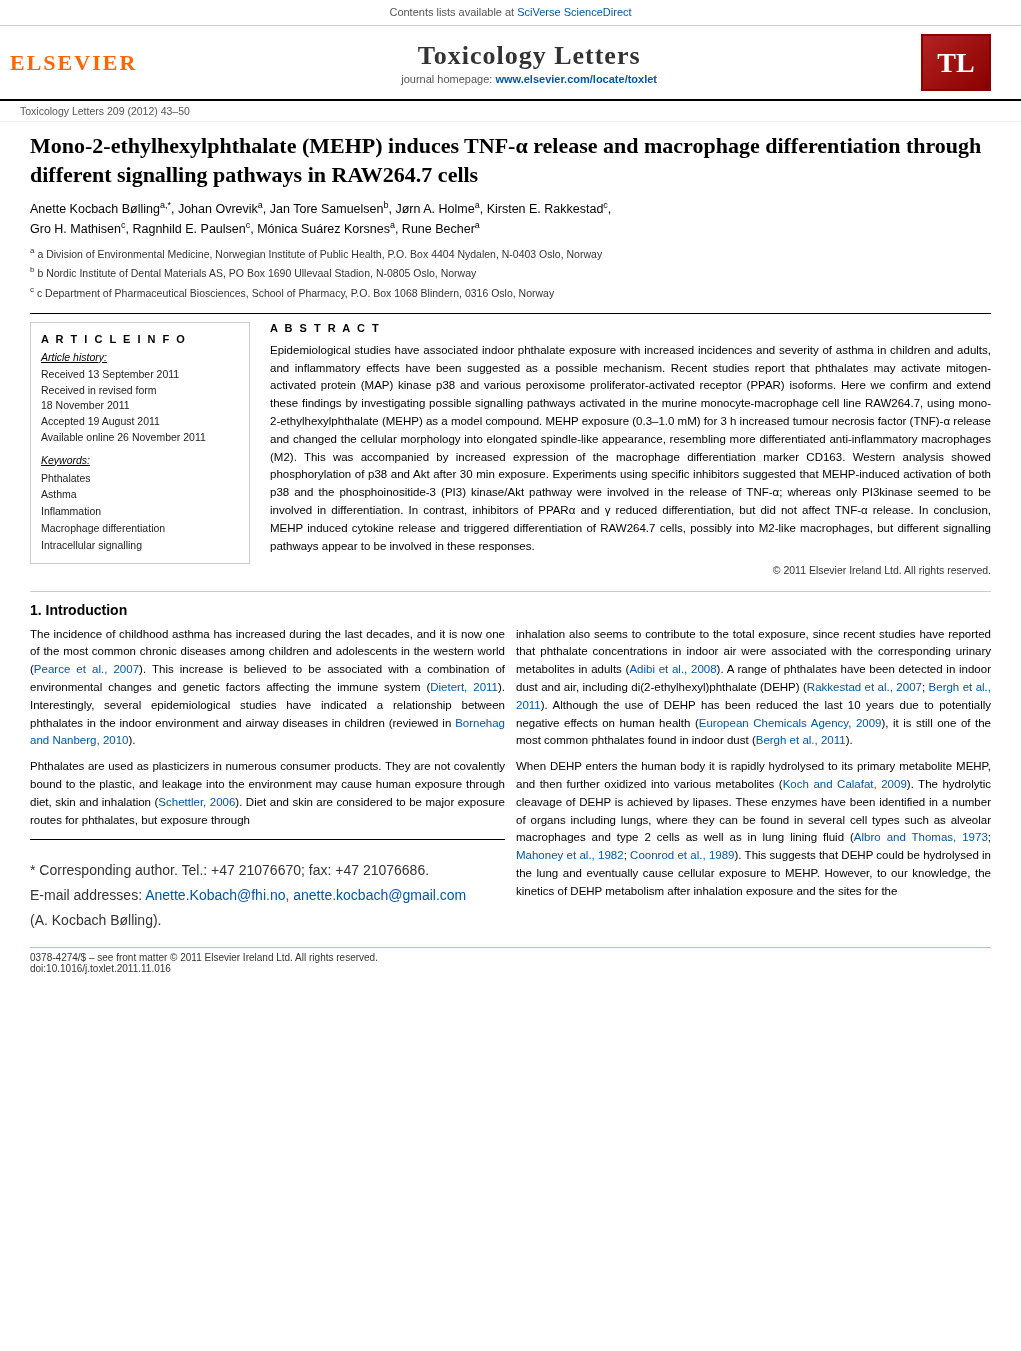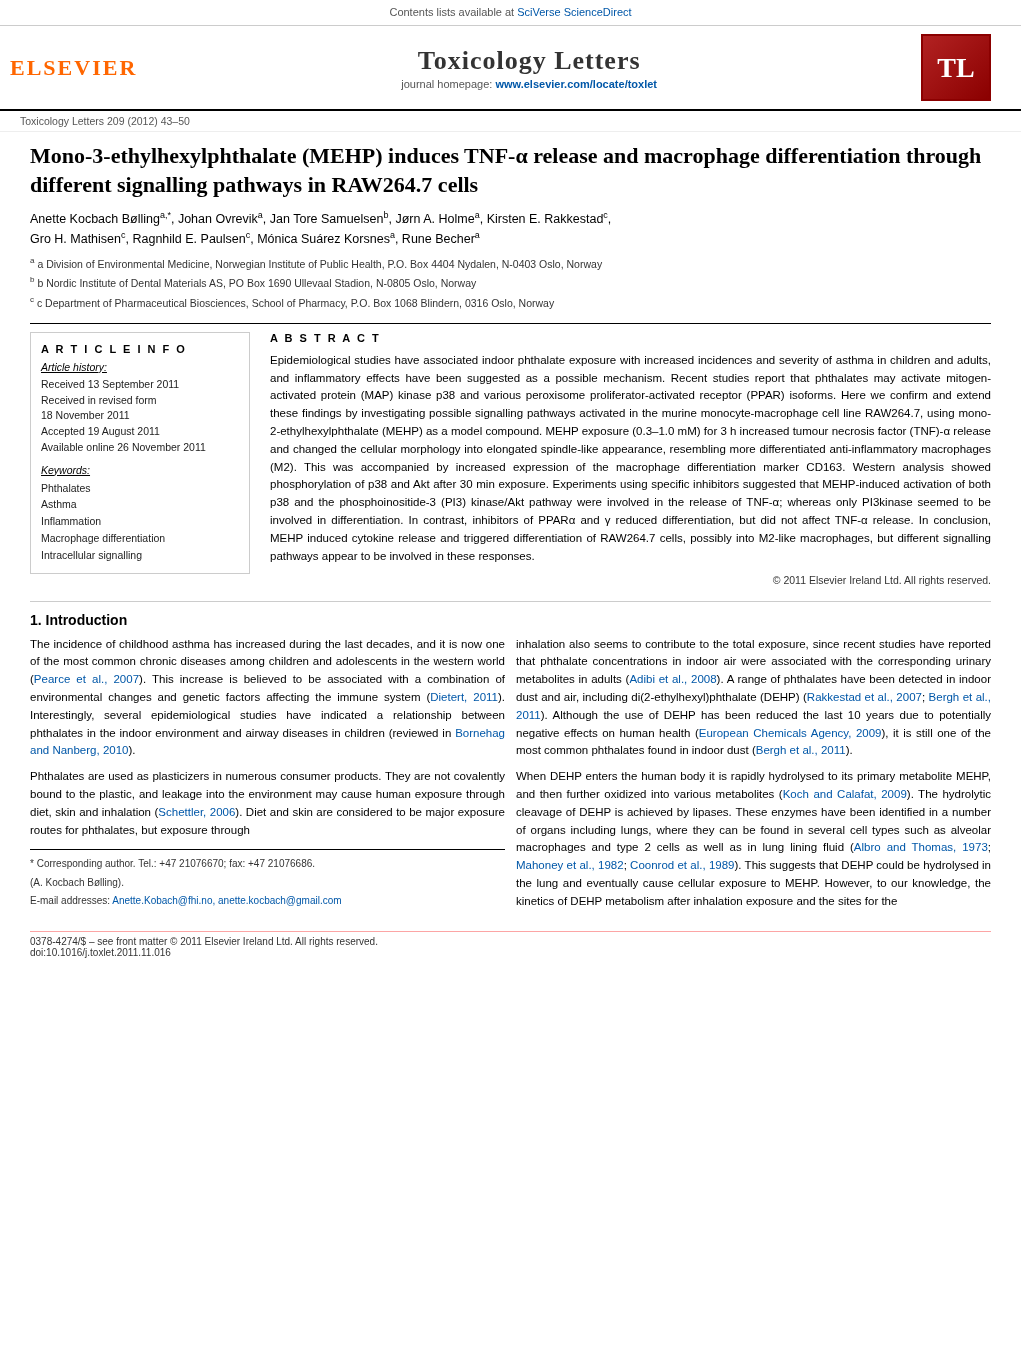--- a/index.html
+++ b/index.html
@@ -59,21 +59,21 @@
       letter-spacing: 1px;
     }
     .journal-title-center .homepage {
       font-size: 11px;
       color: #555;
       margin-top: 2px;
     }
     .journal-title-center .homepage a { color: #0057a8; text-decoration: none; font-weight: bold; }
     .journal-logo-right {
       width: 70px;
-      height: 67px;
+      height: 57px;
       background: linear-gradient(135deg, #b22222 0%, #8b0000 100%);
       display: flex;
       flex-direction: column;
       align-items: center;
       justify-content: center;
       color: #fff;
       font-size: 11px;
       font-weight: bold;
       border: 2px solid #8b0000;
     }
@@ -221,22 +221,22 @@
       text-align: justify;
       color: #000;
     }
     .body-col p {
       margin-bottom: 8px;
     }
     .body-col a { color: #0057a8; text-decoration: none; }
     .footnote-line {
       border-top: 1px solid #000;
       margin-top: 10px;
-      padding-top: 6px;
-      font-size: 10px;
+      padding-top: 20px;
+      font-size: 14px;
       color: #333;
     }
     .footnote-line p { margin-bottom: 3px; }
     .bottom-info {
       font-size: 10px;
       color: #333;
       margin-top: 12px;
       border-top: 1px solid #fca5a5;
       padding-top: 4px;
     }
@@ -266,21 +266,21 @@
       <div class="tl-big">TL</div>
     </div>
   </div>
 
   <div class="citation-line">
     <span>Toxicology Letters 209 (2012) 43–50</span>
   </div>
 
   <div class="main-content">
 
-    <div class="article-title">Mono-3-ethylhexylphthalate (MEHP) induces TNF-α release and macrophage differentiation through different signalling pathways in RAW264.7 cells</div>
+    <div class="article-title">Mono-2-ethylhexylphthalate (MEHP) induces TNF-α release and macrophage differentiation through different signalling pathways in RAW264.7 cells</div>
 
     <div class="authors">
       <span>Anette Kocbach Bølling<sup>a,*</sup>, Johan Ovrevik<sup>a</sup>, Jan Tore Samuelsen<sup>b</sup>, Jørn A. Holme<sup>a</sup>, Kirsten E. Rakkestad<sup>c</sup>,</span><br>
       <span>Gro H. Mathisen<sup>c</sup>, Ragnhild E. Paulsen<sup>c</sup>, Mónica Suárez Korsnes<sup>a</sup>, Rune Becher<sup>a</sup></span>
     </div>
 
     <div class="affiliations">
       <p><sup>a</sup> <span>a Division of Environmental Medicine, Norwegian Institute of Public Health, P.O. Box 4404 Nydalen, N-0403 Oslo, Norway</span></p>
       <p><sup>b</sup> <span>b Nordic Institute of Dental Materials AS, PO Box 1690 Ullevaal Stadion, N-0805 Oslo, Norway</span></p>
       <p><sup>c</sup> <span>c Department of Pharmaceutical Biosciences, School of Pharmacy, P.O. Box 1068 Blindern, 0316 Oslo, Norway</span></p>
@@ -318,25 +318,25 @@
     </div>
 
     <div class="intro-section">
       <div class="section-number">1.  Introduction</div>
       <div class="two-col-body">
         <div class="body-col">
           <p>The incidence of childhood asthma has increased during the last decades, and it is now one of the most common chronic diseases among children and adolescents in the western world (<a href="#">Pearce et al., 2007</a>). This increase is believed to be associated with a combination of environmental changes and genetic factors affecting the immune system (<a href="#">Dietert, 2011</a>). Interestingly, several epidemiological studies have indicated a relationship between phthalates in the indoor environment and airway diseases in children (reviewed in <a href="#">Bornehag and Nanberg, 2010</a>).</p>
           <p>Phthalates are used as plasticizers in numerous consumer products. They are not covalently bound to the plastic, and leakage into the environment may cause human exposure through diet, skin and inhalation (<a href="#">Schettler, 2006</a>). Diet and skin are considered to be major exposure routes for phthalates, but exposure through</p>
           <div class="footnote-line">
             <p>* Corresponding author. Tel.: +47 21076670; fax: +47 21076686.</p>
-            <p>(A. Kocbach Bølling).</p>
             <p>
               <span>E-mail addresses:</span>
               <a href="#">Anette.Kobach@fhi.no, anette.kocbach@gmail.com</a>
             </p>
+            <p>(A. Kocbach Bølling).</p>
           </div>
         </div>
         <div class="body-col">
           <p>inhalation also seems to contribute to the total exposure, since recent studies have reported that phthalate concentrations in indoor air were associated with the corresponding urinary metabolites in adults (<a href="#">Adibi et al., 2008</a>). A range of phthalates have been detected in indoor dust and air, including di(2-ethylhexyl)phthalate (DEHP) (<a href="#">Rakkestad et al., 2007</a>; <a href="#">Bergh et al., 2011</a>). Although the use of DEHP has been reduced the last 10 years due to potentially negative effects on human health (<a href="#">European Chemicals Agency, 2009</a>), it is still one of the most common phthalates found in indoor dust (<a href="#">Bergh et al., 2011</a>).</p>
           <p>When DEHP enters the human body it is rapidly hydrolysed to its primary metabolite MEHP, and then further oxidized into various metabolites (<a href="#">Koch and Calafat, 2009</a>). The hydrolytic cleavage of DEHP is achieved by lipases. These enzymes have been identified in a number of organs including lungs, where they can be found in several cell types such as alveolar macrophages and type 2 cells as well as in lung lining fluid (<a href="#">Albro and Thomas, 1973</a>; <a href="#">Mahoney et al., 1982</a>; <a href="#">Coonrod et al., 1989</a>). This suggests that DEHP could be hydrolysed in the lung and eventually cause cellular exposure to MEHP. However, to our knowledge, the kinetics of DEHP metabolism after inhalation exposure and the sites for the</p>
         </div>
       </div>
     </div>
 
     <div class="bottom-info">

